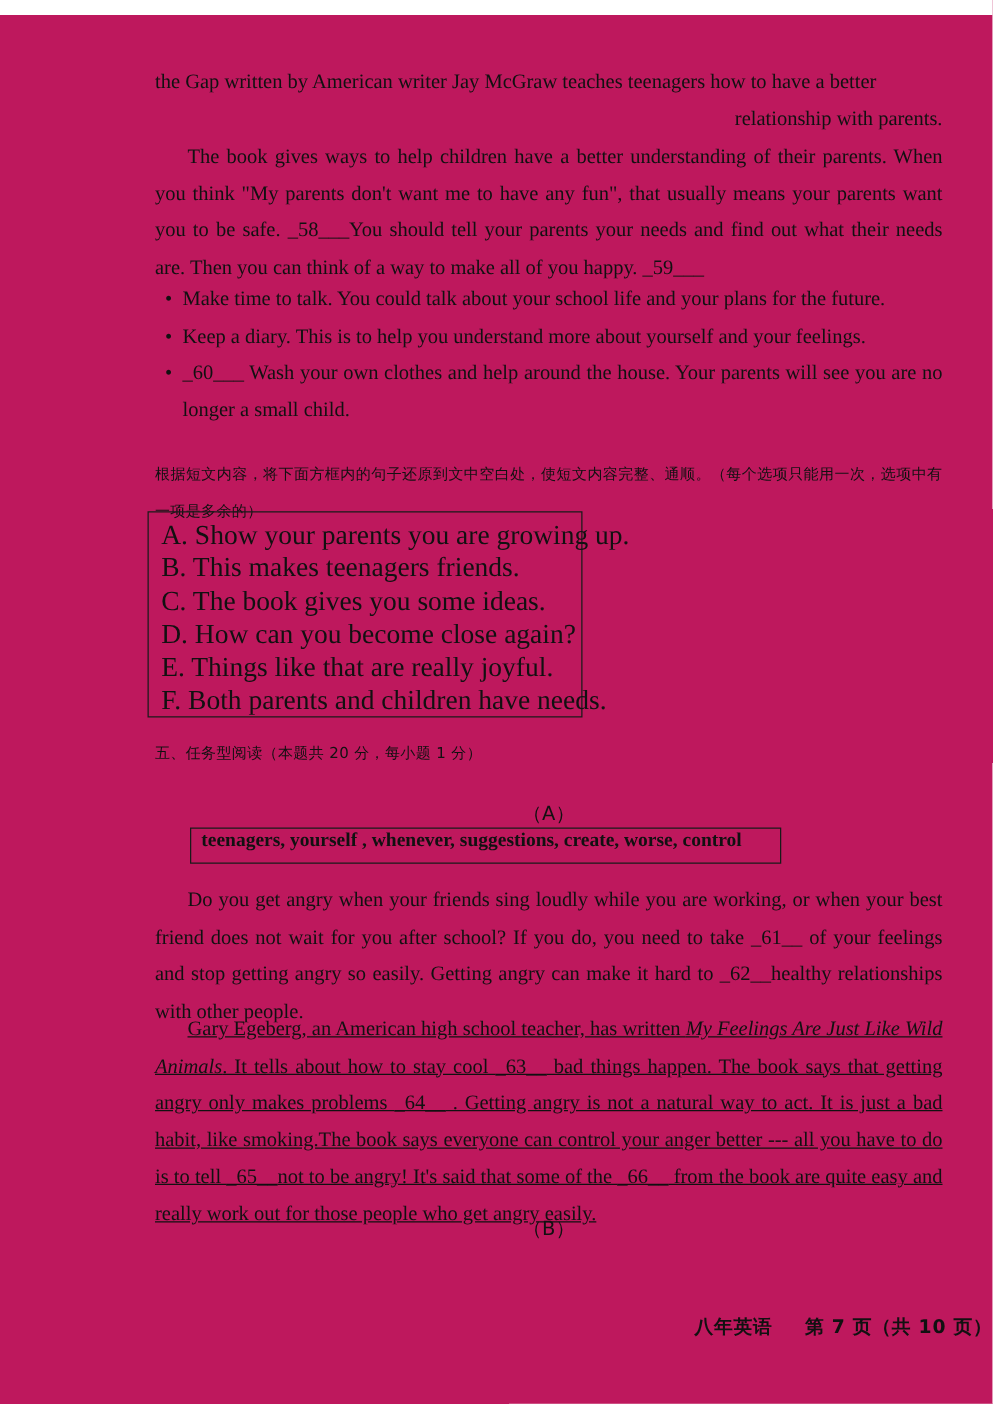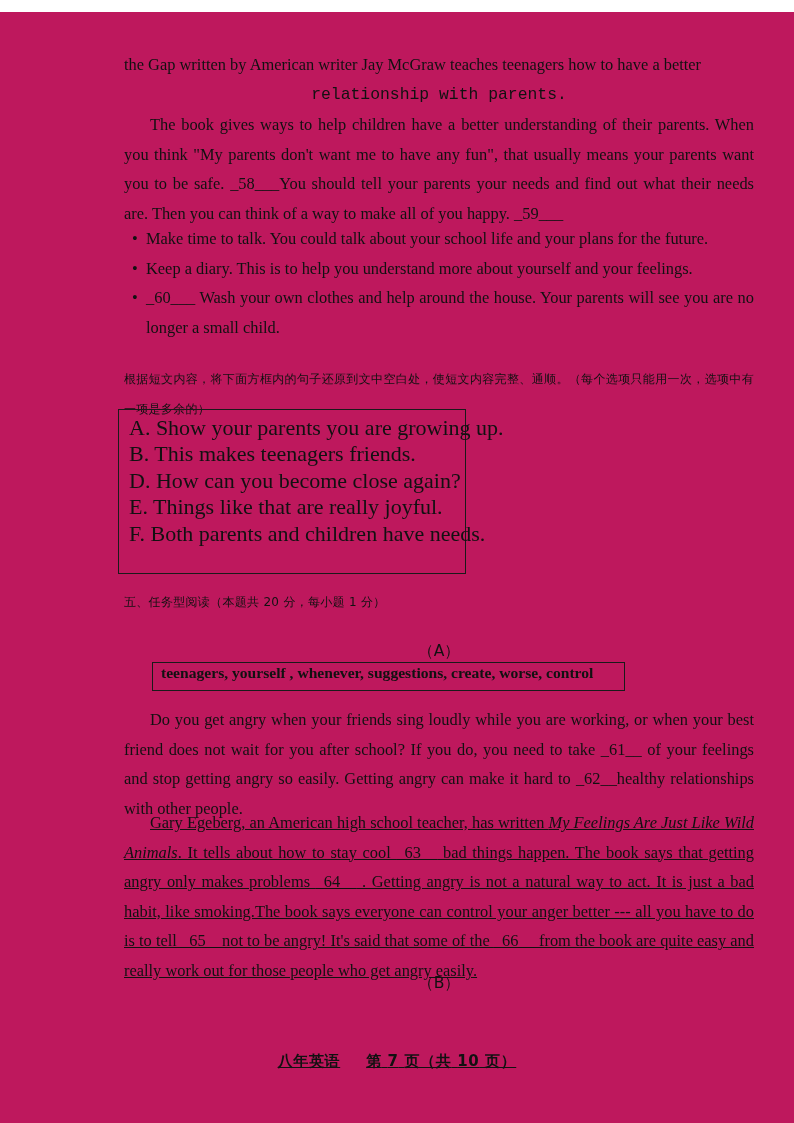--- a/index.html
+++ b/index.html
@@ -30,21 +30,21 @@
   .para {
     font-size: 16.4px;
     line-height: 29.6px;
     text-align: justify;
     text-justify: inter-word;
     margin: 0;
     color: #111;
   }
   .para.indent { text-indent: 26px; }
   .para.indent-big { text-indent: 48px; }
-  .nojustify { text-align: center; font-family: Liberation Mono, monospace; }
+  .nojustify { text-align: right; }
 
   .bullets {
     margin: 0;
     padding: 0;
     list-style: none;
   }
   .bullets li {
     font-size: 16.4px;
     line-height: 29.6px;
     text-align: justify;
@@ -130,27 +130,26 @@
   .blank { white-space: nowrap; }
 
   em.title-italic { font-style: italic; }
 
   
   .footer {
     position: absolute;
     left: 0;
     top: 1040px;
     width: 794px;
-    text-align: center;
+    text-align: right;
     font-family: "DejaVu Sans", "Liberation Sans", sans-serif;
     font-size: 15px;
     color: #111;
     font-weight: 600;
     letter-spacing: 0.6px;
-    text-decoration: underline;
   }
   .footer .gap { display: inline-block; width: 26px; }
 </style>
 </head>
 <body>
 
 <div class="page">
 
   <div class="abs" style="top:38px;">
     <div class="para" style="text-align:justify;">
@@ -185,20 +184,21 @@
   </div>
 
 
   <div class="abs cjk" style="top:352px;">
     <p class="cjk-para">根据短文内容，将下面方框内的句子还原到文中空白处，使短文内容完整、通顺。（每个选项只能用一次，选项中有一项是多余的）</p>
   </div>
 
   <div class="opt-box">
     <div class="opt-line">A. Show your parents you are growing up.</div>
     <div class="opt-line">B. This makes teenagers friends.</div>
+    <div class="opt-line">C. The book gives you some ideas.</div>
     <div class="opt-line">D. How can you become close again?</div>
     <div class="opt-line">E. Things like that are really joyful.</div>
     <div class="opt-line">F. Both parents and children have needs.</div>
   </div>
 
   <div class="abs cjk" style="top:575px;">
     <p class="cjk-para">五、任务型阅读（本题共 20 分，每小题 1 分）</p>
   </div>
 
   <div class="center-label" style="top:629px;">

